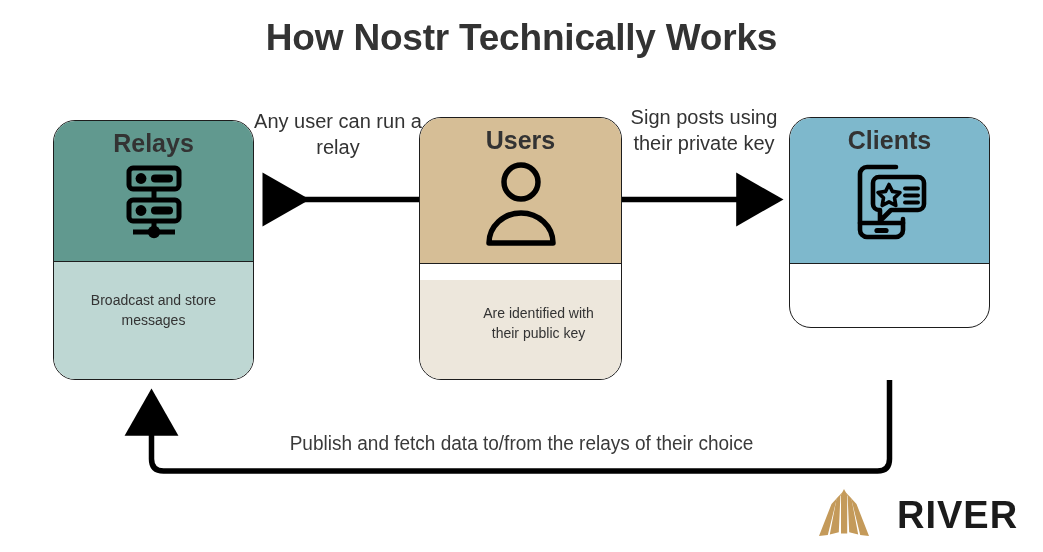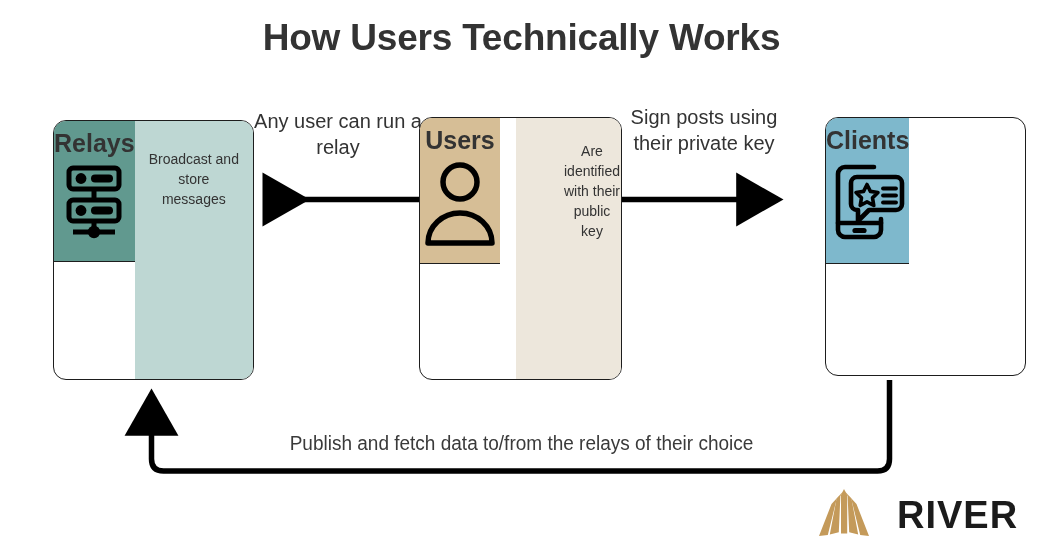--- a/index.html
+++ b/index.html
@@ -29,25 +29,25 @@
     font-size: 37px;
     font-weight: bold;
     color: #333333;
     letter-spacing: -0.2px;
   }
 
   
   .card {
     position: absolute;
     border: 1.5px solid #1d1d1d;
-    border-radius: 13px;
+    border-radius: 22px;
     overflow: hidden;
     box-sizing: border-box;
     display: flex;
-    flex-direction: row;
+    flex-direction: column;
     z-index: 3;
   }
   .card-head {
     position: relative;
     box-sizing: border-box;
     border-bottom: 1.5px solid #1d1d1d;
     display: flex;
     flex-direction: column;
     align-items: center;
   }
@@ -81,21 +81,21 @@
   #card-relays { left: 53px;  top: 120px; width: 201px; height: 260px; }
   #card-relays .card-head { height: 141px; background: #61998F; }
   #card-relays .card-body { background: #BED7D3; }
 
   
   #card-users { left: 419px; top: 117px; width: 203px; height: 263px; gap: 16px; }
   #card-users .card-head { height: 146px; background: #D6BE96; }
   #card-users .card-body { background: #EDE7DC; padding-top: 24px; padding-left: 48px; }
 
   
-  #card-clients { left: 789px; top: 117px; width: 201px; height: 259px; margin-left: 36px; }
+  #card-clients { left: 789px; top: 117px; width: 201px; height: 211px; }
   #card-clients .card-head { height: 146px; background: #7EB8CC; }
   #card-clients .card-body { background: #DCEAF2; }
 
   
   .conn-label {
     position: absolute;
     text-align: center;
     font-size: 20px;
     line-height: 1.3;
     color: #333333;
@@ -143,21 +143,21 @@
     font-weight: bold;
     letter-spacing: 1px;
     color: #1b1b1b;
   }
 </style>
 </head>
 <body>
 
 <div id="canvas">
 
-  <div id="title">How Users Technically Works</div>
+  <div id="title">How Nostr Technically Works</div>
 
   <svg id="arrows" viewBox="0 0 1043 552" width="1043" height="552">
     <defs>
       <marker id="ah-left" markerWidth="11" markerHeight="11" refX="8" refY="5.5" orient="auto" markerUnits="strokeWidth">
         <path d="M9,0.6 L0.4,5.5 L9,10.4 Z" fill="#000000"></path>
       </marker>
       <marker id="ah-right" markerWidth="11" markerHeight="11" refX="8" refY="5.5" orient="auto" markerUnits="strokeWidth">
         <path d="M0.4,0.6 L9,5.5 L0.4,10.4 Z" fill="#000000"></path>
       </marker>
       <marker id="ah-up" markerWidth="11" markerHeight="11" refX="8" refY="5.5" orient="auto" markerUnits="strokeWidth">

